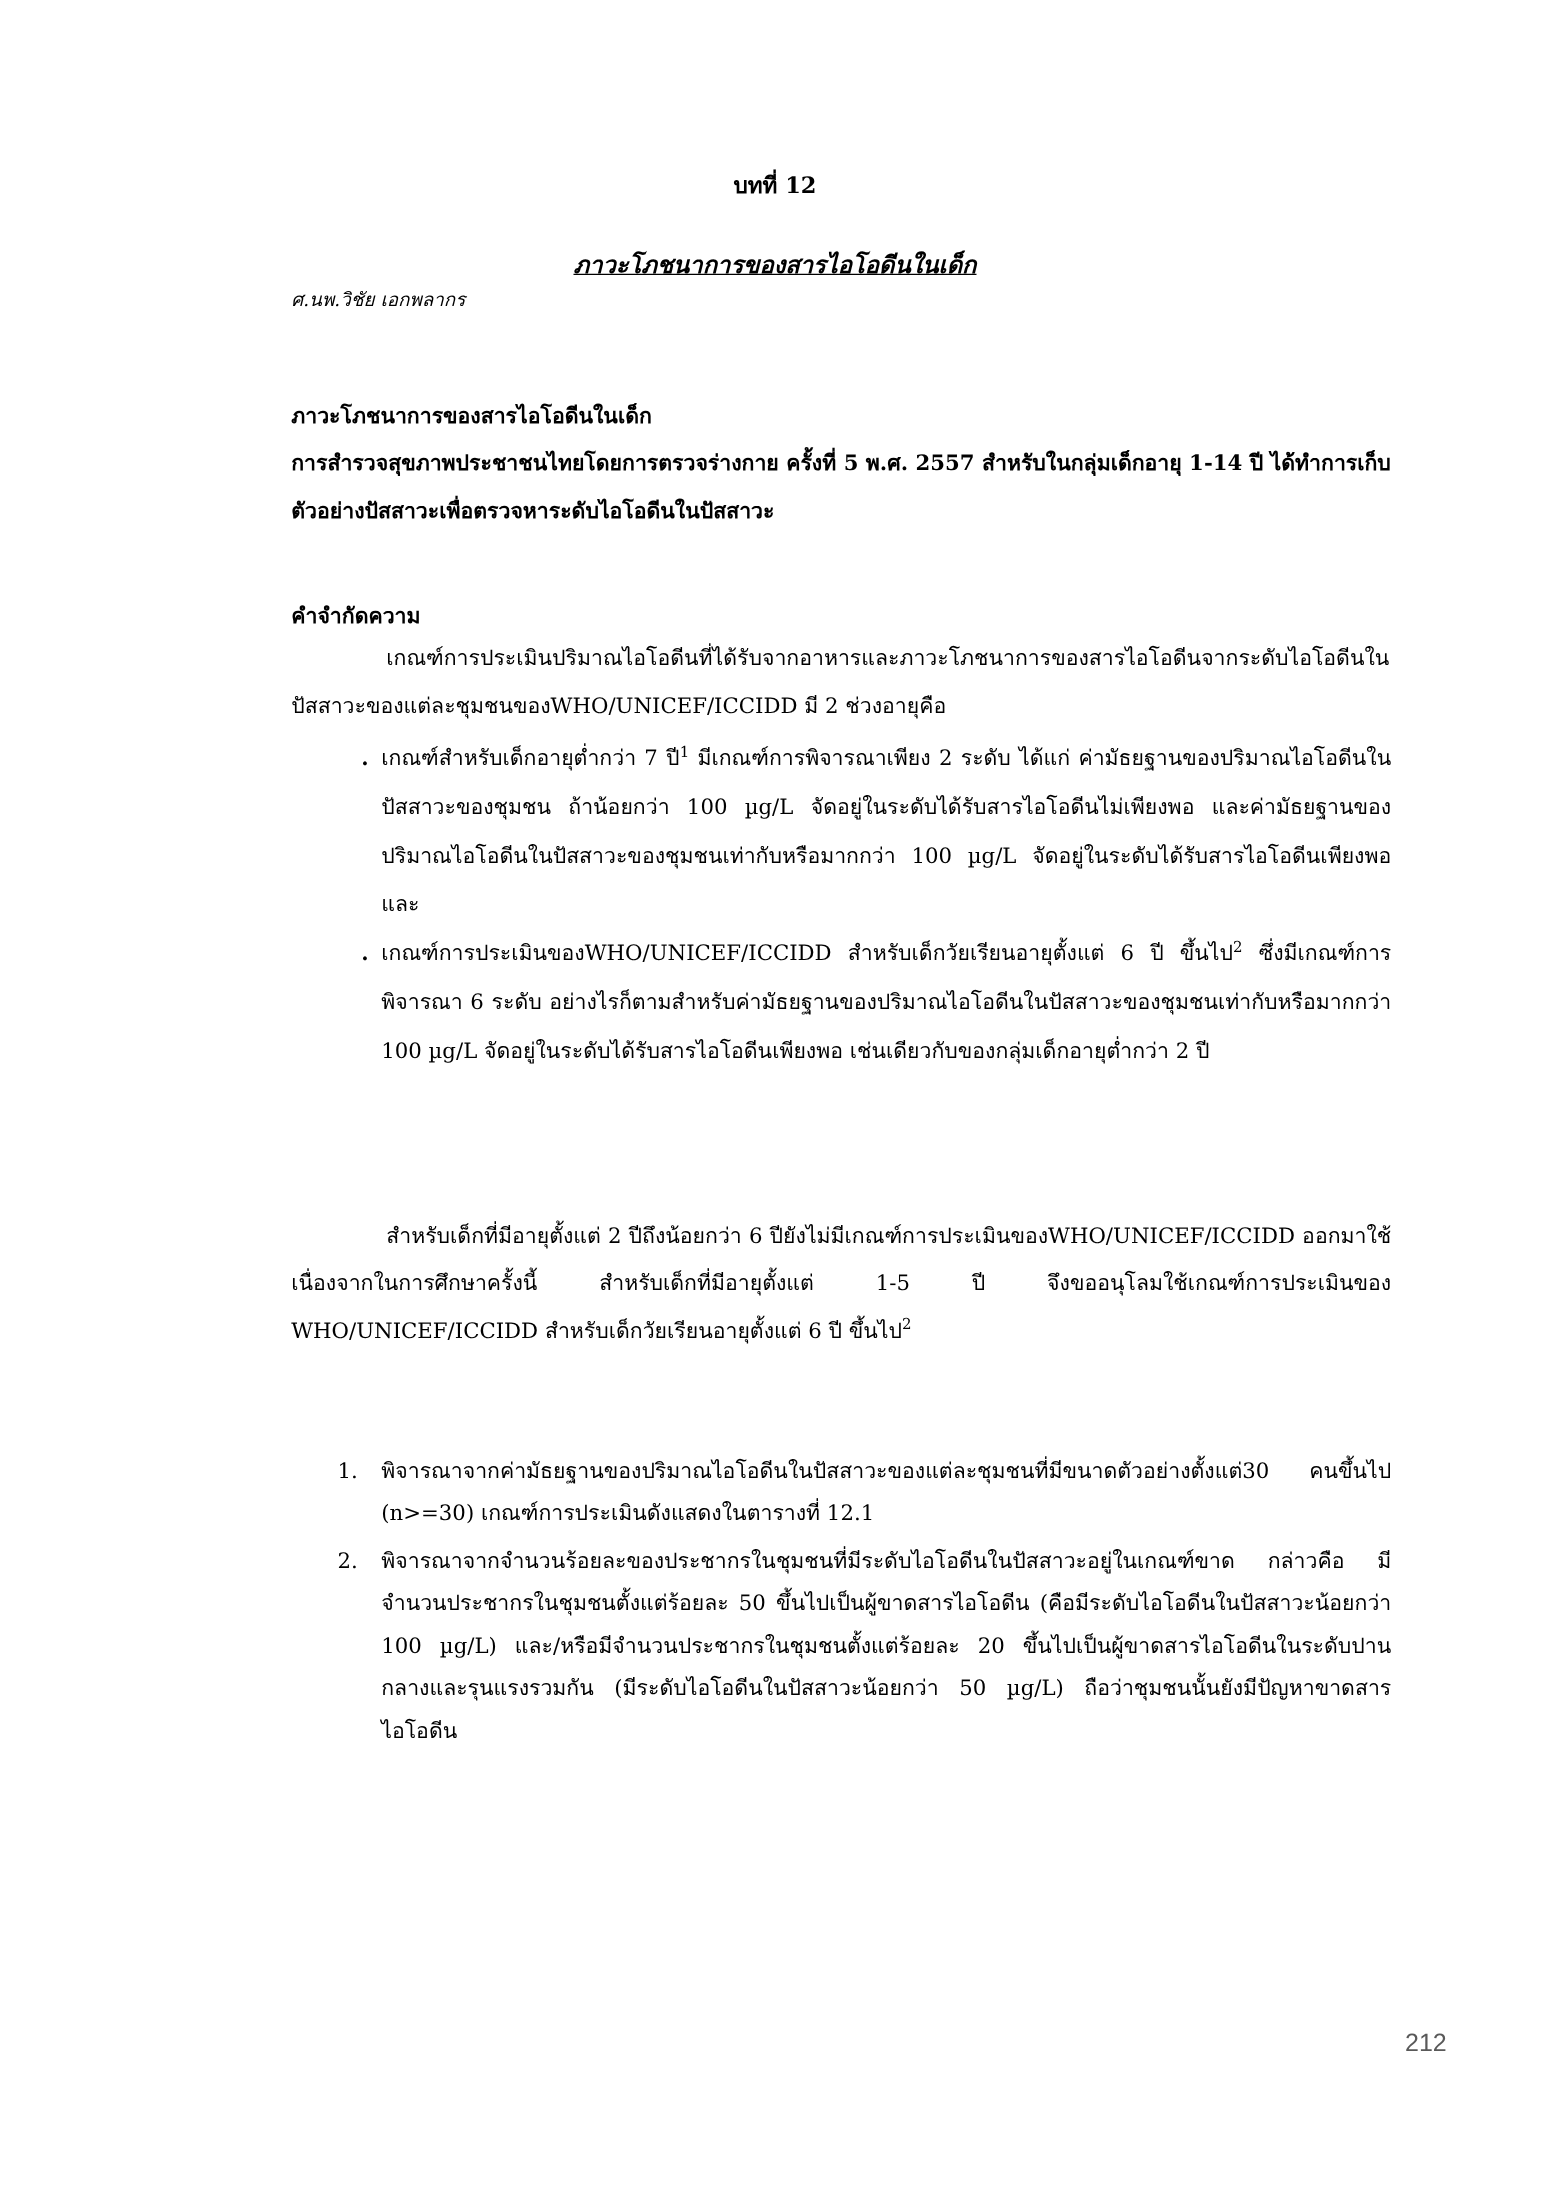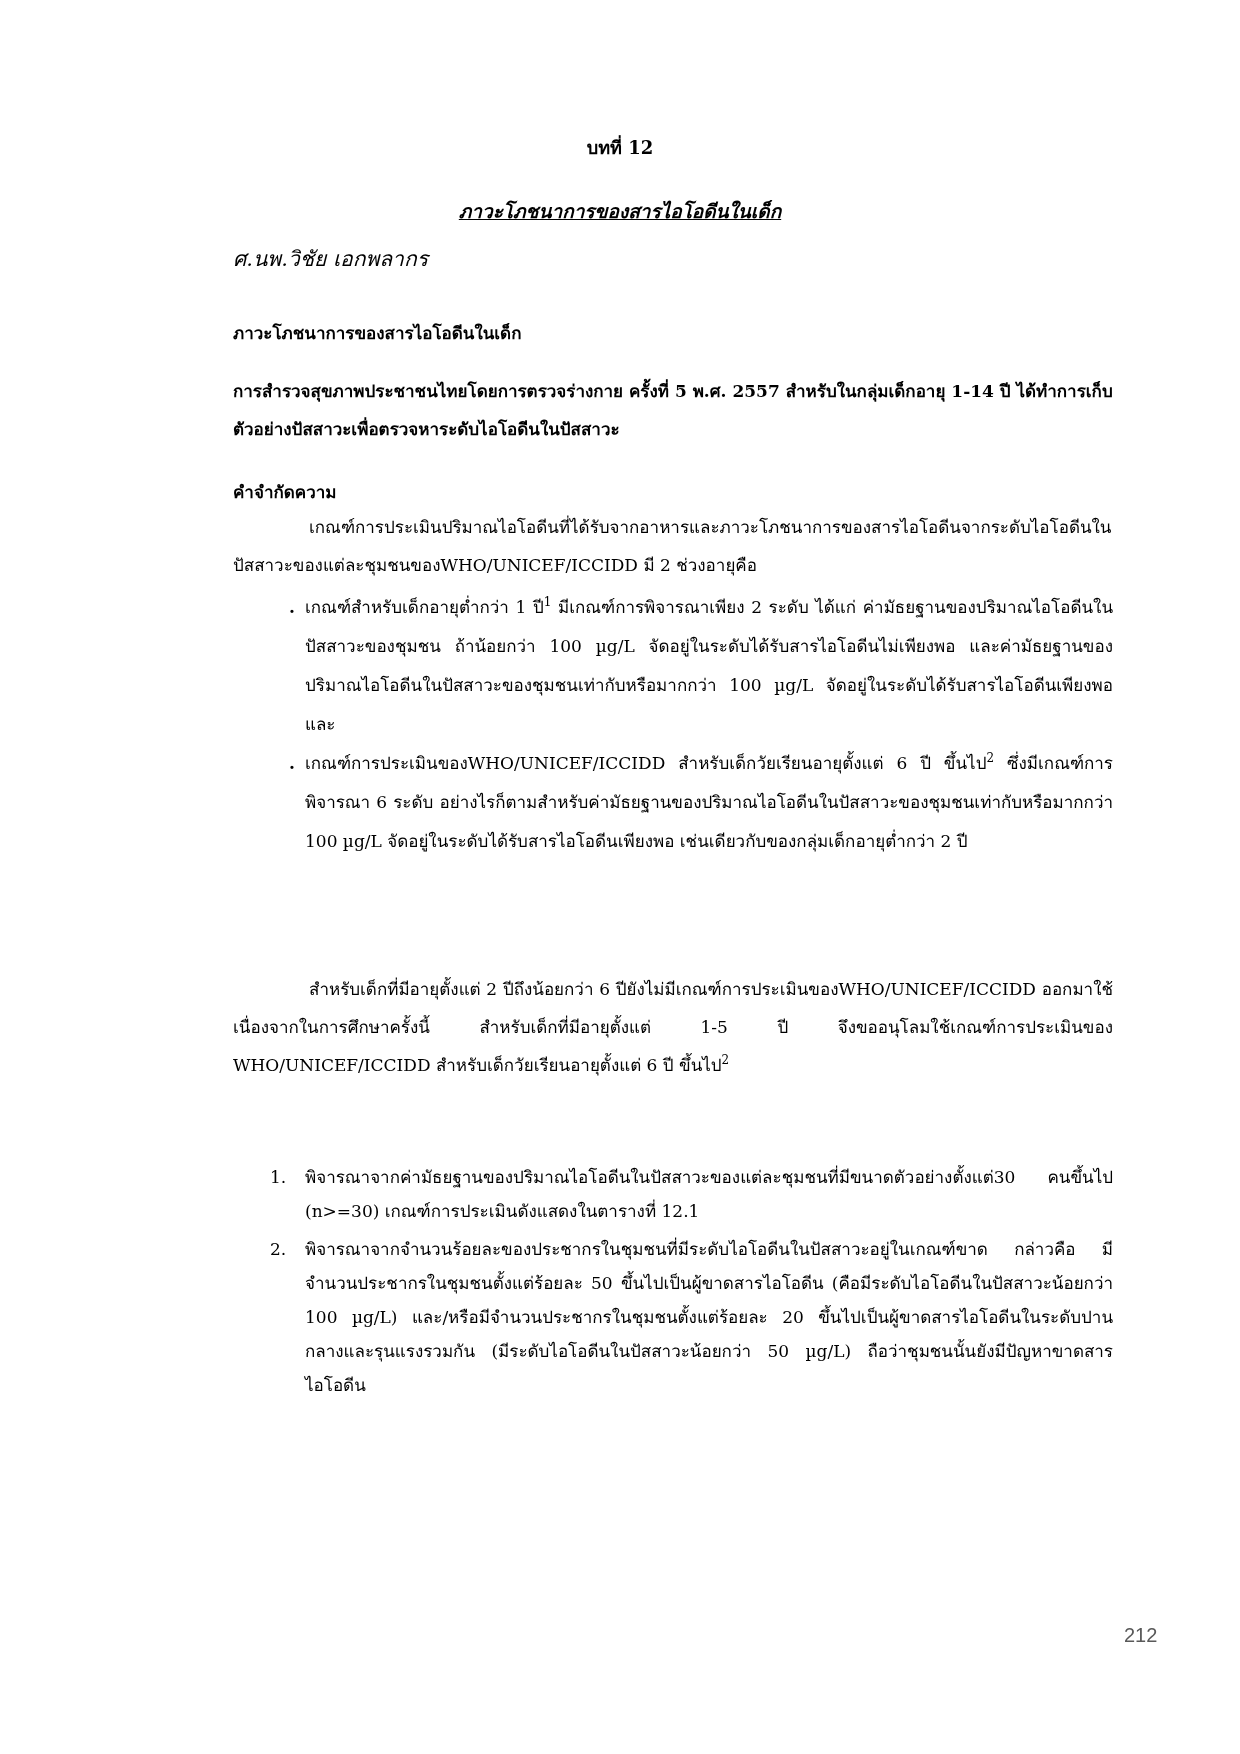--- a/index.html
+++ b/index.html
@@ -1,23 +1,23 @@
 <!DOCTYPE html>
 <html><head>
   <meta charset="utf-8">
   <style>
     html, body { margin: 0; padding: 0; background: #ffffff; }
     body { width: 1240px; height: 1754px; position: relative; overflow: hidden; color: #000; font-family: "DejaVu Serif", "Liberation Serif", serif; }
     .page { position: absolute; left: 0; top: 0; width: 1012px; height: 1754px; }
     .chapter { position: absolute; top: 133px; left: 0; width: 1240px; text-align: center; font-weight: bold; font-size: 18px; }
     .title { position: absolute; top: 196px; left: 0; width: 1240px; text-align: center; font-weight: bold; font-style: italic; text-decoration: underline; font-size: 19px; }
-    .author { position: absolute; top: 242px; left: 233px; font-style: italic; font-size: 21px; }
+    .author { position: absolute; top: 228px; left: 233px; font-style: italic; font-size: 15px; }
     .bold-block { position: absolute; left: 233px; width: 880px; font-weight: bold; font-size: 17px; line-height: 38px; }
     .sec-head { top: 314px; }
-    .survey { top: 372px; }
+    .survey { top: 352px; }
     .def-head { position: absolute; top: 478px; left: 233px; font-weight: bold; font-size: 17px; font-family: Liberation Serif, serif; }
     .para { position: absolute; left: 233px; width: 880px; font-size: 17px; line-height: 38px; text-align: justify; }
     .indent { text-indent: 76px; }
     .p-intro { top: 508px; }
     .bullets { position: absolute; left: 305px; width: 808px; top: 588px; font-size: 17px; }
     .bullet { position: relative; line-height: 39px; text-align: justify; }
     .bullet .dot { position: absolute; left: -16px; top: 0; font-weight: bold; }
     .bullet + .bullet { margin-top: 0px; }
     .p-age { top: 970px; }
     .p-assess { position: absolute; left: 233px; top: 1125px; font-size: 17px; }
@@ -42,21 +42,21 @@
 
   <div class="bold-block survey">การสำรวจสุขภาพประชาชนไทยโดยการตรวจร่างกาย ครั้งที่ 5 พ.ศ. 2557 สำหรับในกลุ่มเด็กอายุ 1-14 ปี ได้ทำการเก็บตัวอย่างปัสสาวะเพื่อตรวจหาระดับไอโอดีนในปัสสาวะ</div>
 
   <div class="def-head">คำจำกัดความ</div>
 
   <div class="para indent p-intro">เกณฑ์การประเมินปริมาณไอโอดีนที่ได้รับจากอาหารและภาวะโภชนาการของสารไอโอดีนจากระดับไอโอดีนในปัสสาวะของแต่ละชุมชนของWHO/UNICEF/ICCIDD มี 2 ช่วงอายุคือ</div>
 
   <div class="bullets">
     <div class="bullet">
       <span class="dot">.</span>
-      <span>เกณฑ์สำหรับเด็กอายุต่ำกว่า 1 ปี</span><sup>1</sup><span> มีเกณฑ์การพิจารณาเพียง 2 ระดับ ได้แก่ ค่ามัธยฐานของปริมาณไอโอดีนในปัสสาวะของชุมชน ถ้าน้อยกว่า 100 µg/L จัดอยู่ในระดับได้รับสารไอโอดีนไม่เพียงพอ และค่ามัธยฐานของปริมาณไอโอดีนในปัสสาวะของชุมชนเท่ากับหรือมากกว่า 100 µg/L จัดอยู่ในระดับได้รับสารไอโอดีนเพียงพอ และ</span>
+      <span>เกณฑ์สำหรับเด็กอายุต่ำกว่า 7 ปี</span><sup>1</sup><span> มีเกณฑ์การพิจารณาเพียง 2 ระดับ ได้แก่ ค่ามัธยฐานของปริมาณไอโอดีนในปัสสาวะของชุมชน ถ้าน้อยกว่า 100 µg/L จัดอยู่ในระดับได้รับสารไอโอดีนไม่เพียงพอ และค่ามัธยฐานของปริมาณไอโอดีนในปัสสาวะของชุมชนเท่ากับหรือมากกว่า 100 µg/L จัดอยู่ในระดับได้รับสารไอโอดีนเพียงพอ และ</span>
     </div>
     <div class="bullet">
       <span class="dot">.</span>
       <span>เกณฑ์การประเมินของWHO/UNICEF/ICCIDD สำหรับเด็กวัยเรียนอายุตั้งแต่ 6 ปี ขึ้นไป</span><sup>2</sup><span> ซึ่งมีเกณฑ์การพิจารณา 6 ระดับ อย่างไรก็ตามสำหรับค่ามัธยฐานของปริมาณไอโอดีนในปัสสาวะของชุมชนเท่ากับหรือมากกว่า 100 µg/L จัดอยู่ในระดับได้รับสารไอโอดีนเพียงพอ เช่นเดียวกับของกลุ่มเด็กอายุต่ำกว่า 2 ปี</span>
     </div>
   </div>
 
   <div class="para indent p-age"><span>สำหรับเด็กที่มีอายุตั้งแต่ 2 ปีถึงน้อยกว่า 6 ปียังไม่มีเกณฑ์การประเมินของWHO/UNICEF/ICCIDD ออกมาใช้ เนื่องจากในการศึกษาครั้งนี้ สำหรับเด็กที่มีอายุตั้งแต่ 1-5 ปี จึงขออนุโลมใช้เกณฑ์การประเมินของ WHO/UNICEF/ICCIDD สำหรับเด็กวัยเรียนอายุตั้งแต่ 6 ปี ขึ้นไป</span><sup>2</sup></div>
 
 

